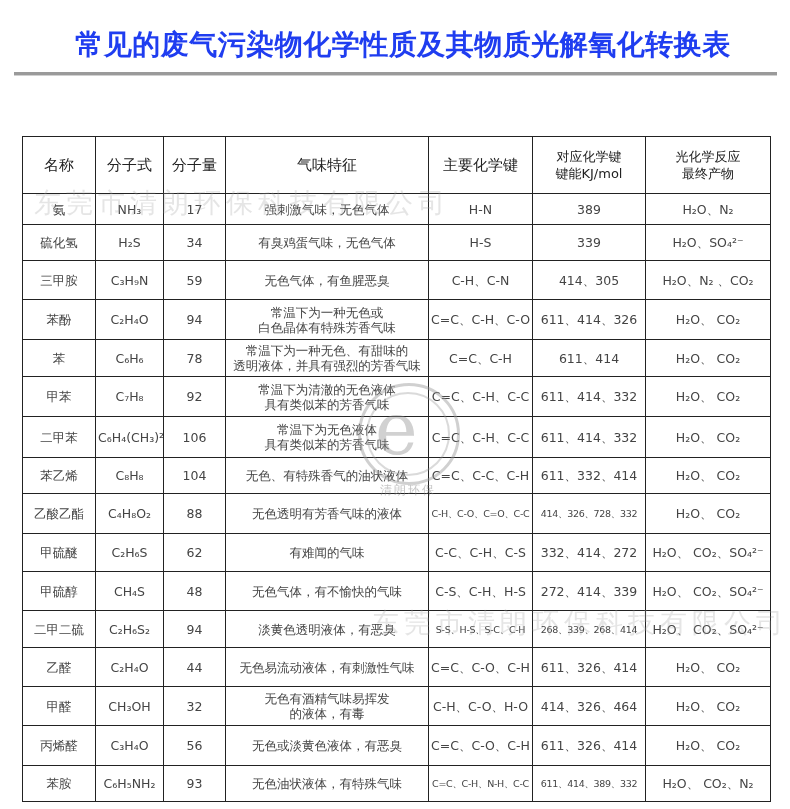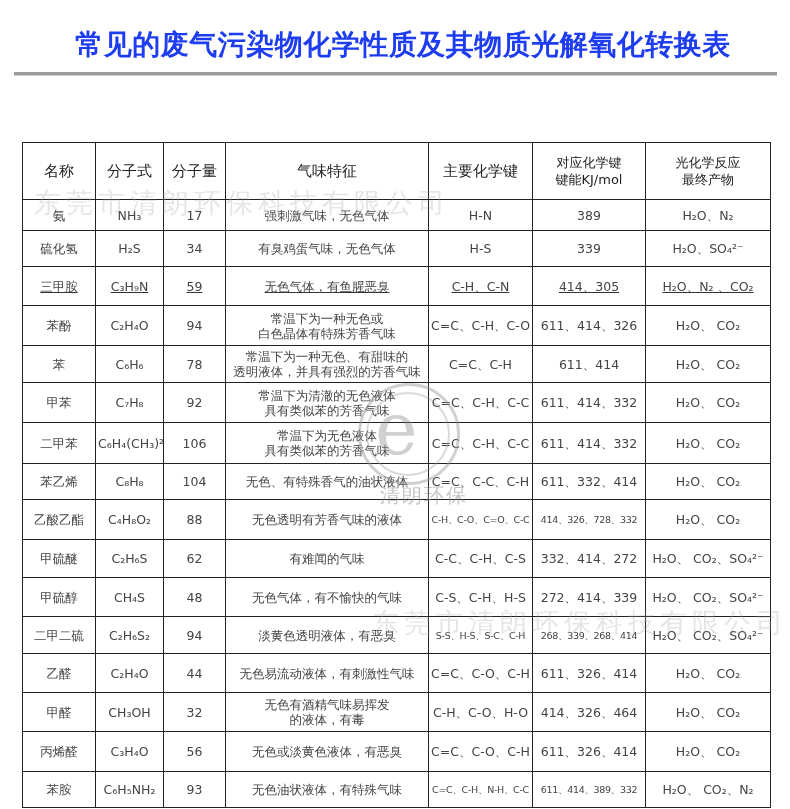--- a/index.html
+++ b/index.html
@@ -1,41 +1,41 @@
 <!DOCTYPE html>
 <html><head>
 <meta charset="utf-8">
 <style>
   html, body { margin: 0; padding: 0; background: #ffffff; }
   body { width: 790px; height: 809px; position: relative; overflow: hidden;
          font-family: "DejaVu Sans", "Liberation Sans", sans-serif; color: #333; }
   .title { position: absolute; left: 8px; top: 26px; width: 790px; text-align: center;
            font-size: 28px; font-weight: bold; color: #1f3df0; letter-spacing: 0.5px; line-height: 38px; }
   .rule { position: absolute; left: 14px; top: 72px; width: 763px; height: 3px; background: #9a9a9a; border-bottom: 1px solid #d0d0d0; }
-  table.data { position: absolute; left: 22px; top: 142px; border-collapse: collapse; table-layout: fixed; width: 748px; }
+  table.data { position: absolute; left: 22px; top: 136px; border-collapse: collapse; table-layout: fixed; width: 748px; }
   table.data th, table.data td { border: 1.5px solid #222; text-align: center; vertical-align: middle; padding: 0 2px; overflow: hidden; white-space: nowrap; }
   table.data th { font-weight: normal; font-size: 15px; color: #222; height: 56px; line-height: 18px; }
   table.data th.small { font-size: 13px; line-height: 17px; }
   table.data td { font-size: 12.5px; color: #444; line-height: 15px; }
   td.name { font-size: 13.5px; color: #222; }
   td.formula { font-size: 13px; }
   td.mass { font-size: 13.5px; }
   td.odor { font-size: 12px; }
   td.bonds { font-size: 12px; }
   td.bonds.tiny, td.energy.tiny { font-size: 9.5px; letter-spacing: -0.3px; }
   td.energy { font-size: 12.5px; }
   td.products { font-size: 14px; color: #333; margin-left: 40px; }
   .faded { color: #999; }
   .watermark-line { position: absolute; font-size: 27px; color: rgba(160,160,160,0.28); letter-spacing: 5px; pointer-events: none; white-space: nowrap; margin-top: 17px; }
   .seal { position: absolute; left: 358px; top: 383px; width: 96px; height: 96px; border-radius: 50%;
           border: 3px solid rgba(150,150,150,0.45); pointer-events: none; }
   .seal-inner { position: absolute; left: 366px; top: 392px; width: 80px; height: 80px; border-radius: 50%;
           border: 2px solid rgba(150,150,150,0.35); pointer-events: none; }
   .seal-e { position: absolute; left: 375px; top: 387px; font-size: 72px; line-height: 84px; color: rgba(140,140,140,0.4); pointer-events: none; font-family: "DejaVu Serif", serif; }
-  .seal-text { position: absolute; left: 380px; top: 482px; font-size: 20px; color: rgba(140,140,140,0.5); letter-spacing: 2px; pointer-events: none; white-space: nowrap; }
+  .seal-text { position: absolute; left: 380px; top: 482px; font-size: 12px; color: rgba(140,140,140,0.5); letter-spacing: 2px; pointer-events: none; white-space: nowrap; }
 </style>
 </head>
 <body>
 
 <div class="title">常见的废气污染物化学性质及其物质光解氧化转换表</div>
 <div class="rule"></div>
 
 <table class="data">
   <colgroup>
     <col style="width:73px">
@@ -79,21 +79,21 @@
         <td class="name">硫化氢</td>
         <td class="formula">H₂S</td>
         <td class="mass">34</td>
         <td class="odor">
           <div>有臭鸡蛋气味，无色气体</div>
         </td>
         <td class="bonds">H-S</td>
         <td class="energy">339</td>
         <td class="products">H₂O、SO₄²⁻</td>
       </tr>
-      <tr style="height: 39px; text-decoration: underline;">
+      <tr style="height: 39px;">
         <td class="name">三甲胺</td>
         <td class="formula">C₃H₉N</td>
         <td class="mass">59</td>
         <td class="odor">
           <div>无色气体，有鱼腥恶臭</div>
         </td>
         <td class="bonds">C-H、C-N</td>
         <td class="energy">414、305</td>
         <td class="products">H₂O、N₂ 、CO₂</td>
       </tr>

